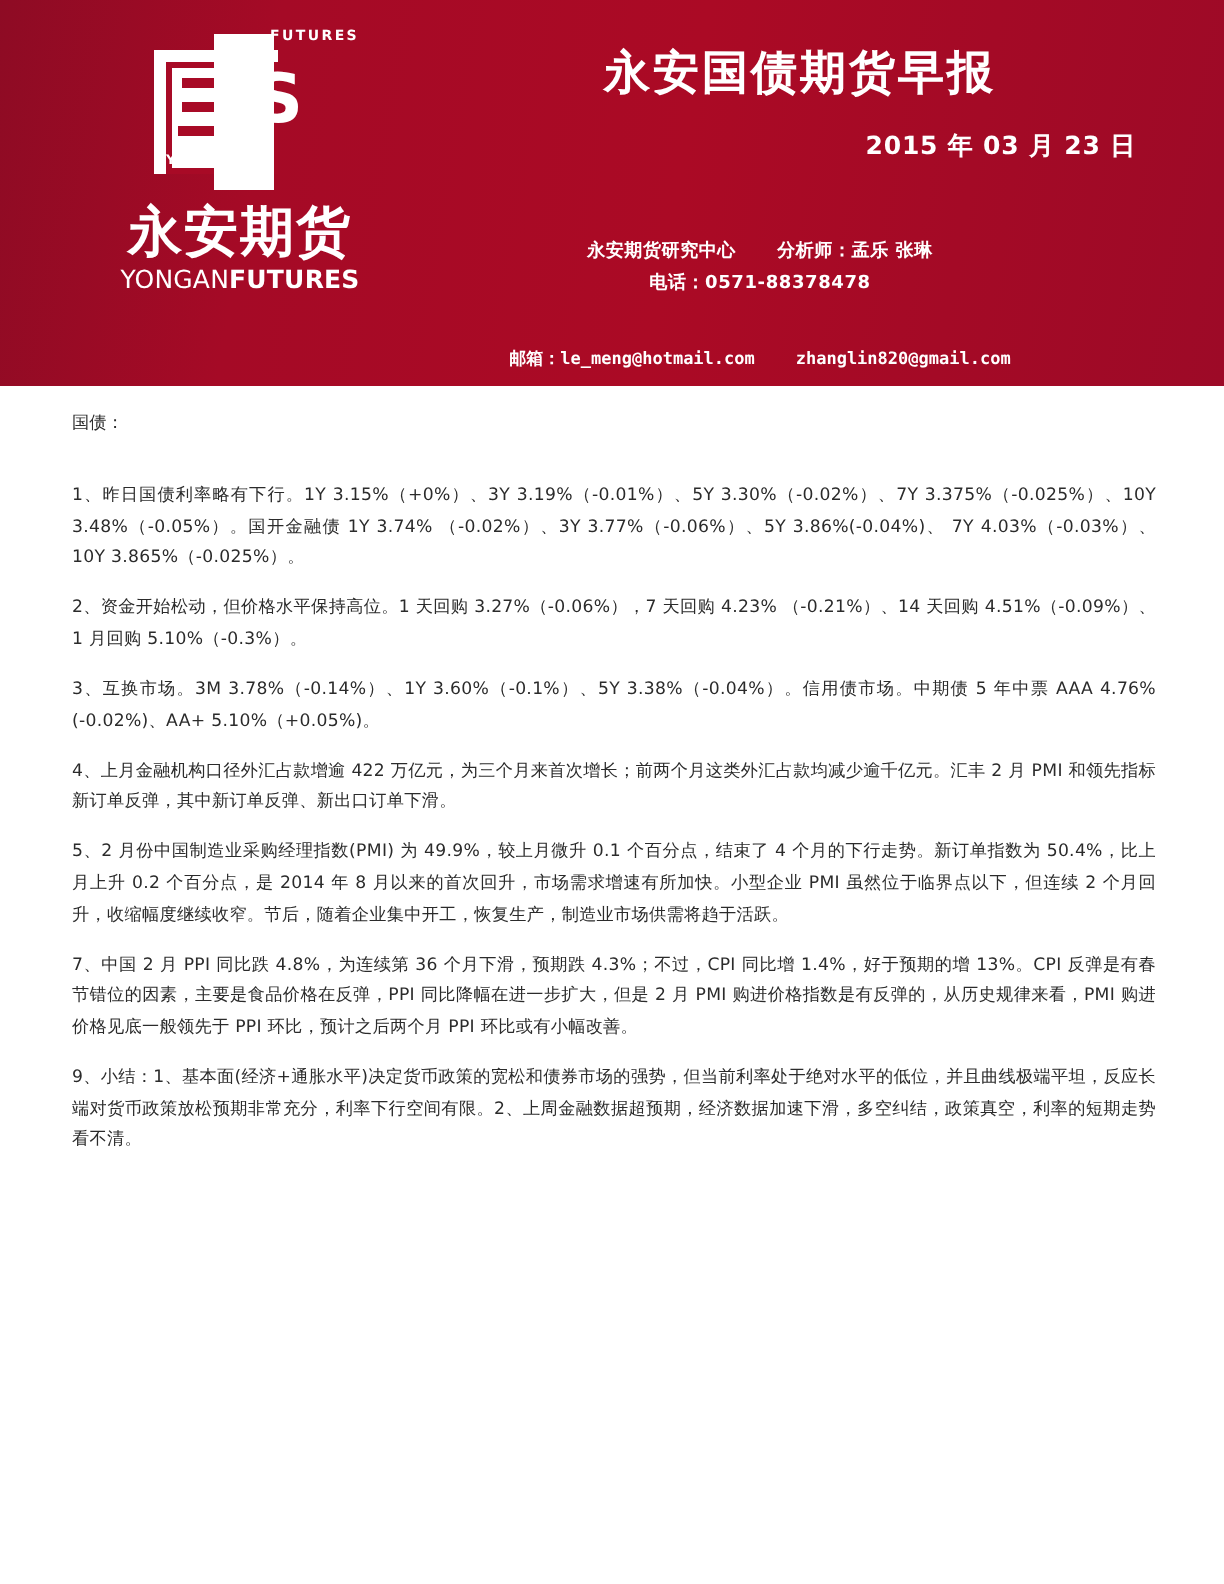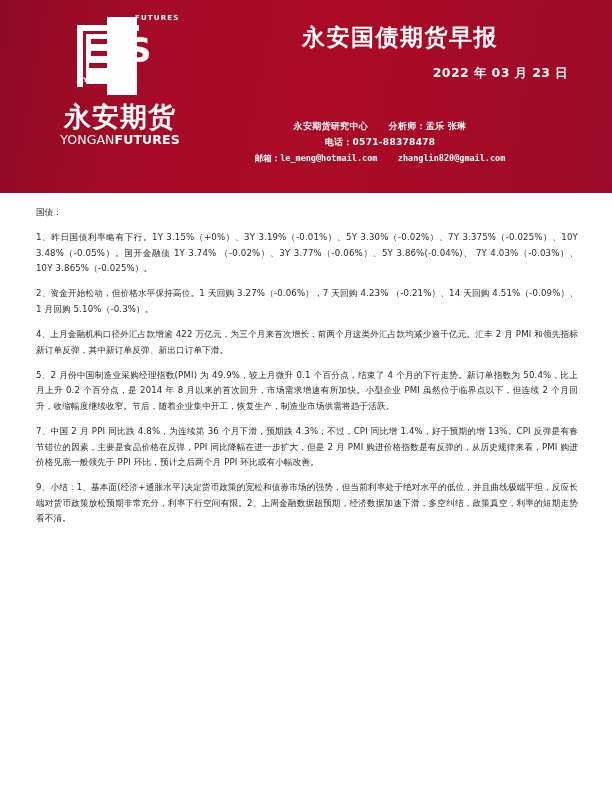--- a/index.html
+++ b/index.html
@@ -183,36 +183,37 @@
     line-height: 16px;
     font-weight: bold;
     letter-spacing: 0.3px;
     white-space: pre;
   }
 
   .contact-line.mono {
     font-family: "DejaVu Sans Mono", "Liberation Mono", monospace;
     font-size: 8.5px;
     letter-spacing: 0;
+    margin-top: 22px;
   }
 
   
   .body-area {
     position: absolute;
     left: 36px;
     top: 205px;
     width: 542px;
   }
 
   .section-label {
     font-family: "DejaVu Sans", "Liberation Sans", sans-serif;
     font-size: 8.6px;
     line-height: 15px;
     color: #2b2b2b;
-    margin-bottom: 10px;
+    margin-bottom: 21px;
   }
 
   .para {
     font-family: "DejaVu Sans", "Liberation Sans", sans-serif;
     font-size: 8.6px;
     line-height: 15.6px;
     color: #2b2b2b;
     text-align: justify;
     text-justify: inter-character;
     margin-bottom: 9.5px;
@@ -235,34 +236,35 @@
         <div class="seal-s">S</div>
         <div class="seal-futures">FUTURES</div>
         <div class="seal-yongan">YONGAN</div>
       </div>
       <div class="logo-cn">永安期货</div>
       <div class="logo-en"><span class="thin">YONGAN</span><span class="bold">FUTURES</span></div>
     </div>
 
     <div class="title-wrap">
       <div class="doc-title">永安国债期货早报</div>
-      <div class="doc-date">2022 年 03 月 23 日</div>
+      <div class="doc-date">2015 年 03 月 23 日</div>
     </div>
 
     <div class="contact-wrap">
       <div class="contact-line">永安期货研究中心      分析师：孟乐 张琳</div>
       <div class="contact-line">电话：0571-88378478</div>
       <div class="contact-line mono">邮箱：le_meng@hotmail.com    zhanglin820@gmail.com</div>
     </div>
 
   </div>
 
   <div class="body-area">
     <div class="section-label">国债：</div>
     <div class="para">1、昨日国债利率略有下行。1Y 3.15%（+0%）、3Y 3.19%（-0.01%）、5Y 3.30%（-0.02%）、7Y 3.375%（-0.025%）、10Y 3.48%（-0.05%）。国开金融债 1Y 3.74%  （-0.02%）、3Y 3.77%（-0.06%）、5Y 3.86%(-0.04%)、 7Y 4.03%（-0.03%）、10Y 3.865%（-0.025%）。</div>
     <div class="para">2、资金开始松动，但价格水平保持高位。1 天回购 3.27%（-0.06%），7 天回购 4.23%  （-0.21%）、14 天回购 4.51%（-0.09%）、1 月回购 5.10%（-0.3%）。</div>
+    <div class="para">3、互换市场。3M 3.78%（-0.14%）、1Y 3.60%（-0.1%）、5Y 3.38%（-0.04%）。信用债市场。中期债 5 年中票 AAA 4.76%(-0.02%)、AA+ 5.10%（+0.05%)。</div>
     <div class="para">4、上月金融机构口径外汇占款增逾 422 万亿元，为三个月来首次增长；前两个月这类外汇占款均减少逾千亿元。汇丰 2 月 PMI 和领先指标新订单反弹，其中新订单反弹、新出口订单下滑。</div>
     <div class="para">5、2 月份中国制造业采购经理指数(PMI) 为 49.9%，较上月微升 0.1 个百分点，结束了 4 个月的下行走势。新订单指数为 50.4%，比上月上升 0.2 个百分点，是 2014 年 8 月以来的首次回升，市场需求增速有所加快。小型企业 PMI 虽然位于临界点以下，但连续 2 个月回升，收缩幅度继续收窄。节后，随着企业集中开工，恢复生产，制造业市场供需将趋于活跃。</div>
     <div class="para">7、中国 2 月 PPI 同比跌 4.8%，为连续第 36 个月下滑，预期跌 4.3%；不过，CPI 同比增 1.4%，好于预期的增 13%。CPI 反弹是有春节错位的因素，主要是食品价格在反弹，PPI 同比降幅在进一步扩大，但是 2 月 PMI 购进价格指数是有反弹的，从历史规律来看，PMI 购进价格见底一般领先于 PPI 环比，预计之后两个月 PPI 环比或有小幅改善。</div>
     <div class="para">9、小结：1、基本面(经济+通胀水平)决定货币政策的宽松和债券市场的强势，但当前利率处于绝对水平的低位，并且曲线极端平坦，反应长端对货币政策放松预期非常充分，利率下行空间有限。2、上周金融数据超预期，经济数据加速下滑，多空纠结，政策真空，利率的短期走势看不清。</div>
   </div>
 
 </div>
 
 </body></html>

